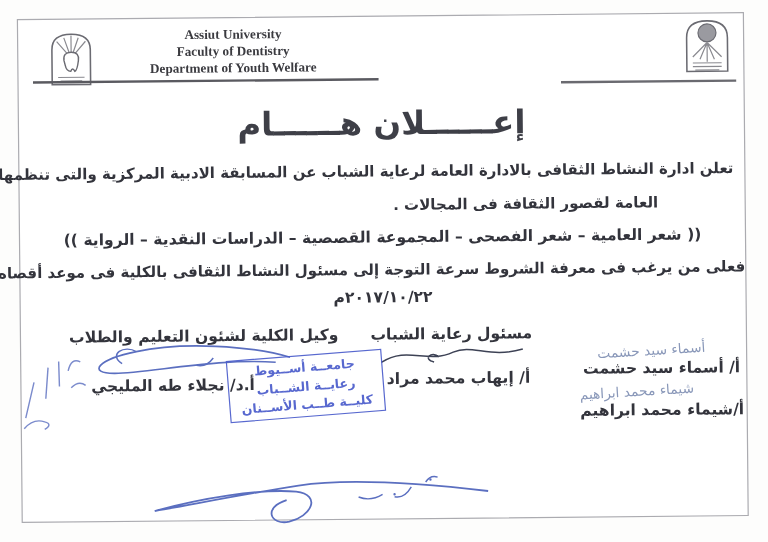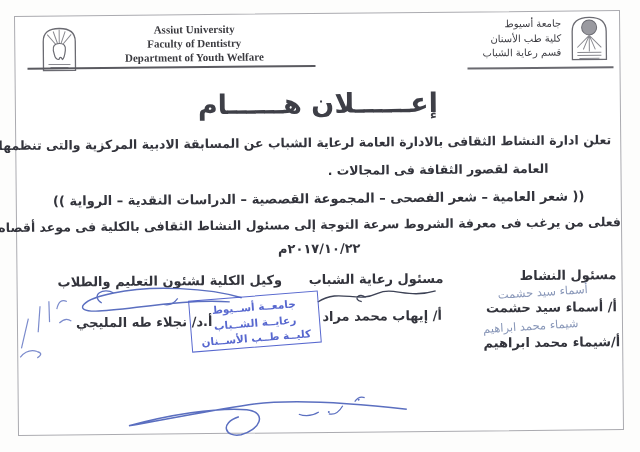--- a/index.html
+++ b/index.html
@@ -96,44 +96,38 @@
         <path d="M9 40 H31 M11 43 H29" stroke="#8a8a90" stroke-width="1"></path>
       </svg>
     </div>
     <div class="abs hdr-en">
       <div>Assiut University</div>
       <div>Faculty of Dentistry</div>
       <div>Department of Youth Welfare</div>
     </div>
     <div class="abs hdr-rule-left"></div>
 
-    <div class="abs hdr-ar">
-      <div>جامعة أسيوط</div>
-      <div>كلية طب الأسنان</div>
-      <div>قسم رعاية الشباب</div>
-    </div>
     <div class="abs" style="right:8px;top:2px;width:44px;height:48px;">
       <svg width="44" height="48" viewBox="0 0 44 48" fill="none" class="emblem">
         <path d="M5 46 V18 Q5 4 22 4 Q39 4 39 18 V46 Z" stroke="#6b6b72" stroke-width="1.3"></path>
         <circle cx="22" cy="14" r="7.5" fill="#9a9aa0"></circle>
         <path d="M22 22 L10 34 M22 22 L16 36 M22 22 L22 38 M22 22 L28 36 M22 22 L34 34" stroke="#8a8a90" stroke-width="1"></path>
         <path d="M10 39 H34 M10 42 H34 M12 45 H32" stroke="#8a8a90" stroke-width="1"></path>
       </svg>
     </div>
     <div class="abs hdr-rule-right"></div>
 
     <div class="abs title">إعــــــلان هــــــام</div>
 
     <div class="abs b-line para1">تعلن ادارة النشاط الثقافى بالادارة العامة لرعاية الشباب عن المسابقة الادبية المركزية والتى تنظمها الهيئة</div>
     <div class="abs b-line para2">العامة لقصور الثقافة فى المجالات .</div>
     <div class="abs b-line genres">(( شعر العامية – شعر الفصحى – المجموعة القصصية – الدراسات النقدية – الرواية ))</div>
     <div class="abs b-line call">فعلى من يرغب فى معرفة الشروط سرعة التوجة إلى مسئول النشاط الثقافى بالكلية فى موعد أقصاه</div>
     <div class="abs b-line date">٢٠١٧/١٠/٢٢م</div>
 
-    <div class="abs sig-title sr-title">مسئول النشاط</div>
     <div class="abs sig-hand hand-gray sr-hand1">أسماء سيد حشمت</div>
     <div class="abs sig-name sr-name1">أ/ أسماء سيد حشمت</div>
     <div class="abs sig-hand hand-gray sr-hand2">شيماء محمد ابراهيم</div>
     <div class="abs sig-name sr-name2">أ/شيماء محمد ابراهيم</div>
 
     <div class="abs sig-title sm-title">مسئول رعاية الشباب</div>
     <div class="abs sm-hand" style="color:#3d4255;">
       <svg width="130" height="26" viewBox="0 0 130 26" fill="none">
         <path d="M6 18 C28 4 44 20 66 10 C82 3 96 16 124 8 M54 14 C48 8 40 16 50 18" stroke="currentColor" stroke-width="1.3"></path>
       </svg>

